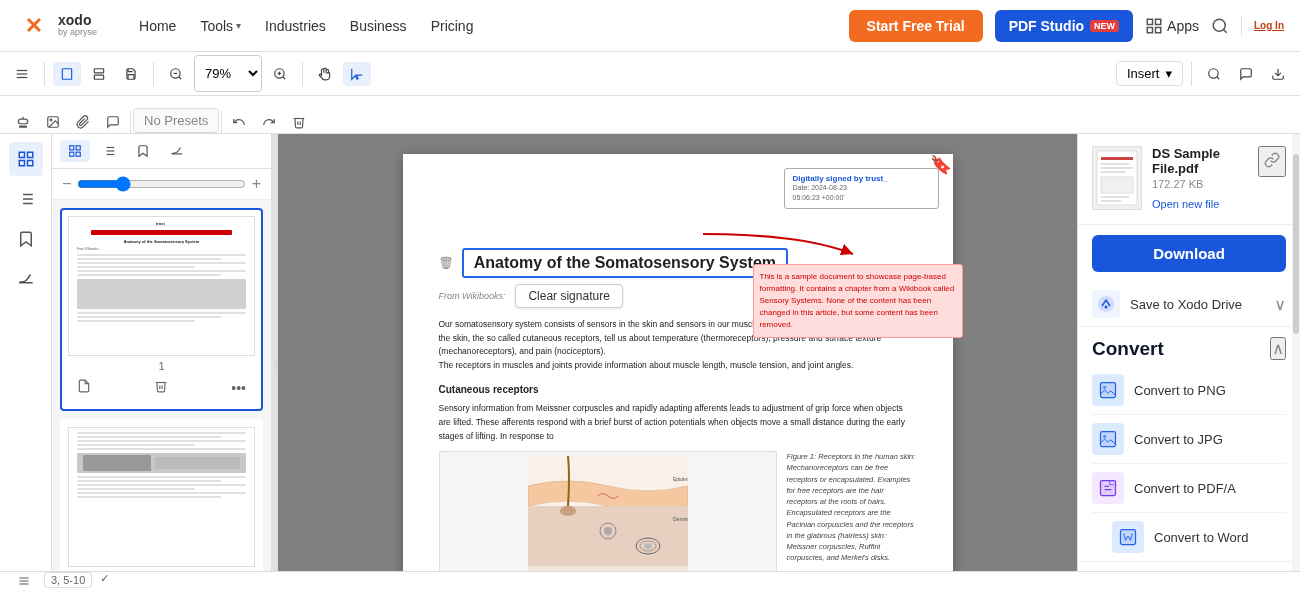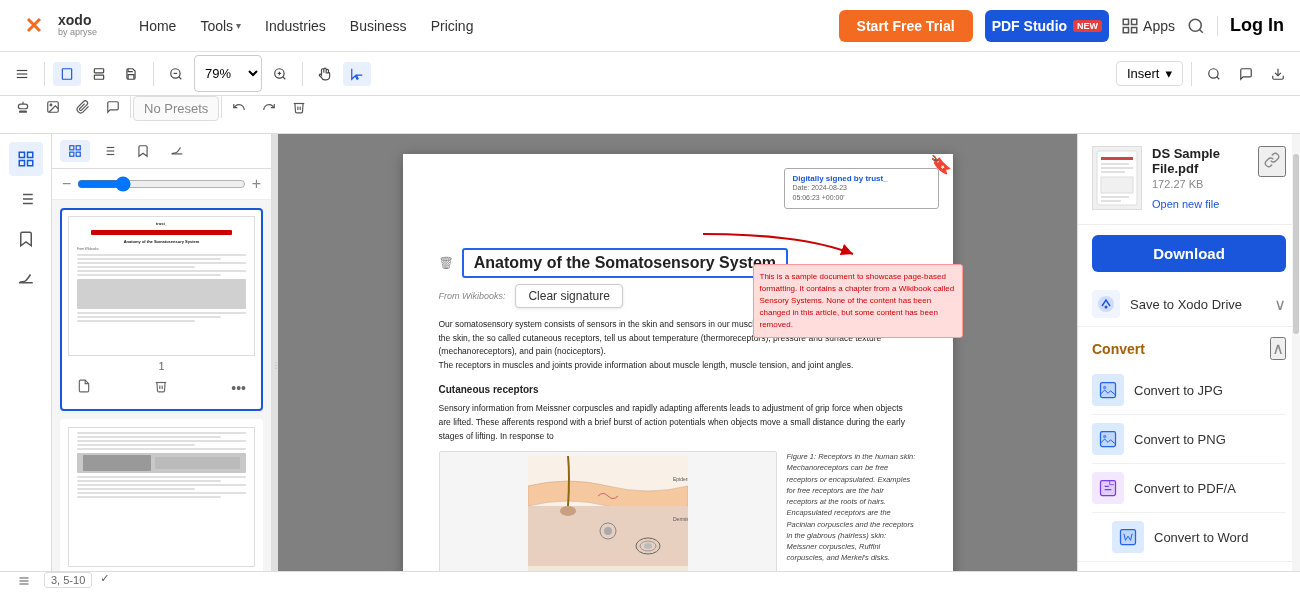--- a/index.html
+++ b/index.html
@@ -15,42 +15,42 @@
     .logo-box { width: 36px; height: 36px; background: #fff; border-radius: 6px; overflow: hidden; display: flex; align-items: center; justify-content: center; }
     .logo-x { font-size: 22px; font-weight: 900; color: #f36b21; }
     .logo-text { display: flex; flex-direction: column; line-height: 1.1; }
     .logo-xodo { font-size: 14px; font-weight: 700; color: #333; }
     .logo-by { font-size: 9px; color: #888; }
     .nav-links { display: flex; align-items: center; gap: 4px; }
     .nav-item { font-size: 14px; color: #333; padding: 6px 10px; cursor: pointer; border-radius: 4px; display: flex; align-items: center; gap: 3px; }
     .nav-item .chevron { font-size: 10px; color: #666; }
     .nav-spacer { flex: 1; }
     .btn-trial { background: #f36b21; color: #fff; border: none; border-radius: 6px; padding: 8px 18px; font-size: 14px; font-weight: 600; cursor: pointer; }
-    .btn-pdfstudio { background: #1a56db; color: #fff; border: none; border-radius: 6px; padding: 8px 7px; font-size: 14px; font-weight: 600; cursor: pointer; display: flex; align-items: center; gap: 6px; }
+    .btn-pdfstudio { background: #1a56db; color: #fff; border: none; border-radius: 6px; padding: 8px 14px; font-size: 14px; font-weight: 600; cursor: pointer; display: flex; align-items: center; gap: 6px; }
     .badge-new { background: #e53e3e; color: #fff; font-size: 9px; font-weight: 700; border-radius: 3px; padding: 1px 4px; }
     .nav-right { display: flex; align-items: center; gap: 12px; }
     .nav-icon-btn { background: none; border: none; cursor: pointer; color: #555; display: flex; align-items: center; }
     .nav-divider { width: 1px; height: 20px; background: #ddd; }
-    .btn-login { font-size: 18px; font-weight: 600; color: #000000; cursor: pointer; background: none; border: none; }
+    .btn-login { font-size: 10px; font-weight: 600; color: #c2410c; cursor: pointer; background: none; border: none; text-decoration: underline; }
 
     
     .toolbar {
       display: flex; align-items: center; height: 44px;
       background: #fff; border-bottom: 1px solid #ddd;
       padding: 0 8px; gap: 4px;
     }
     .tb-divider { width: 1px; height: 24px; background: #ddd; margin: 0 4px; }
     .tb-btn { background: none; border: none; cursor: pointer; padding: 5px 7px; border-radius: 4px; display: flex; align-items: center; gap: 3px; font-size: 13px; color: #444; }
     .tb-btn.active { background: #e8f0fe; color: #1a56db; }
     .zoom-select { font-size: 13px; border: 1px solid #ccc; border-radius: 4px; padding: 9px 6px; background: #fff; cursor: pointer; }
     .insert-dropdown { display: flex; align-items: center; background: #fff; border: 1px solid #ddd; border-radius: 4px; padding: 4px 10px; font-size: 13px; cursor: pointer; gap: 6px; margin-left: auto; }
 
     
     .annot-bar {
-      display: flex; align-items: flex-start; height: 38px;
+      display: flex; align-items: flex-end; height: 38px;
       background: #fff; border-bottom: 1px solid #ddd;
       padding: 0 8px; gap: 0;
     }
     .annot-btn { background: none; border: none; cursor: pointer; padding: 4px 8px; border-radius: 4px; display: flex; align-items: center; gap: 4px; font-size: 13px; color: #555; }
     .no-presets { font-size: 13px; color: #888; padding: 4px 10px; border: 1px solid #ddd; border-radius: 4px; background: #fafafa; }
     .annot-divider { width: 1px; height: 22px; background: #ddd; margin: 0 2px; }
 
     
     .main-layout { display: flex; height: calc(597px - 52px - 44px - 38px); }
 
@@ -90,21 +90,21 @@
     .rp-filesize { font-size: 11px; color: #888; margin-bottom: 4px; }
     .rp-open-link { font-size: 11px; color: #1a56db; cursor: pointer; text-decoration: none; }
     .rp-link-icon { font-size: 14px; color: #888; cursor: pointer; padding: 4px; }
     .rp-download-btn { margin: 10px 14px; background: #1a56db; color: #fff; border: none; border-radius: 6px; padding: 10px 0; width: calc(100% - 28px); font-size: 15px; font-weight: 600; cursor: pointer; }
     .rp-save-row { display: flex; align-items: center; padding: 8px 14px; border-bottom: 1px solid #eee; cursor: pointer; }
     .rp-save-icon { width: 28px; height: 28px; margin-right: 10px; }
     .rp-save-label { font-size: 13px; color: #333; flex: 1; }
     .rp-save-chevron { color: #888; font-size: 16px; }
     .rp-section { padding: 0 14px; }
     .rp-section-header { display: flex; align-items: center; justify-content: space-between; padding: 10px 0 6px; }
-    .rp-section-title { font-size: 14px; font-weight: 600; color: #a16207; }
+    .rp-section-title { font-size: 19px; font-weight: 600; color: #0f172a; }
     .rp-section-collapse { color: #888; font-size: 16px; cursor: pointer; }
     .convert-item { display: flex; align-items: center; gap: 10px; padding: 8px 0; cursor: pointer; border-bottom: 1px solid #f0f0f0; }
     .convert-item:last-child { border-bottom: none; margin-left: 20px; }
     .convert-icon { width: 32px; height: 32px; border-radius: 4px; display: flex; align-items: center; justify-content: center; flex-shrink: 0; }
     .convert-label { font-size: 13px; color: #333; }
     .rp-more-btn { padding: 8px 14px; display: flex; align-items: center; gap: 4px; cursor: pointer; color: #1a56db; font-size: 13px; border: none; background: none; }
 
     
     .icon-svg { width: 18px; height: 18px; }
     .icon-svg-sm { width: 14px; height: 14px; }
@@ -591,33 +591,33 @@
 
       <div class="convert-item">
         <div class="convert-icon" style="background:#dbeafe;">
           <svg width="20" height="20" viewBox="0 0 24 24" fill="none">
               <rect x="3" y="3" width="18" height="18" rx="2" fill="#2563eb" opacity="0.15"></rect>
               <rect x="3" y="3" width="18" height="18" rx="2" stroke="#2563eb" stroke-width="1.5"></rect>
               <circle cx="8" cy="9" r="2" fill="#2563eb" opacity="0.6"></circle>
               <path d="M3 17l5-5 4 4 3-3 6 5" stroke="#2563eb" stroke-width="1.2" fill="none"></path>
             </svg>
         </div>
-        <span class="convert-label">Convert to JPG</span>
+        <span class="convert-label">Convert to PNG</span>
       </div>
 
       <div class="convert-item">
         <div class="convert-icon" style="background:#dbeafe;">
           <svg width="20" height="20" viewBox="0 0 24 24" fill="none">
               <rect x="3" y="3" width="18" height="18" rx="2" fill="#2563eb" opacity="0.15"></rect>
               <rect x="3" y="3" width="18" height="18" rx="2" stroke="#2563eb" stroke-width="1.5"></rect>
               <circle cx="8" cy="9" r="2" fill="#2563eb" opacity="0.6"></circle>
               <path d="M3 17l5-5 4 4 3-3 6 5" stroke="#2563eb" stroke-width="1.2" fill="none"></path>
             </svg>
         </div>
-        <span class="convert-label">Convert to PNG</span>
+        <span class="convert-label">Convert to JPG</span>
       </div>
 
       <div class="convert-item">
         <div class="convert-icon" style="background:#f3e8ff;">
           <svg width="20" height="20" viewBox="0 0 24 24" fill="none">
               <rect x="3" y="3" width="18" height="18" rx="2" fill="#7c3aed" opacity="0.15"></rect>
               <rect x="3" y="3" width="18" height="18" rx="2" stroke="#7c3aed" stroke-width="1.5"></rect>
               <path d="M8 14h8M8 10h5" stroke="#7c3aed" stroke-width="1.5"></path>
               <path d="M14 3v5h5" stroke="#7c3aed" stroke-width="1" fill="none"></path>
             </svg>

